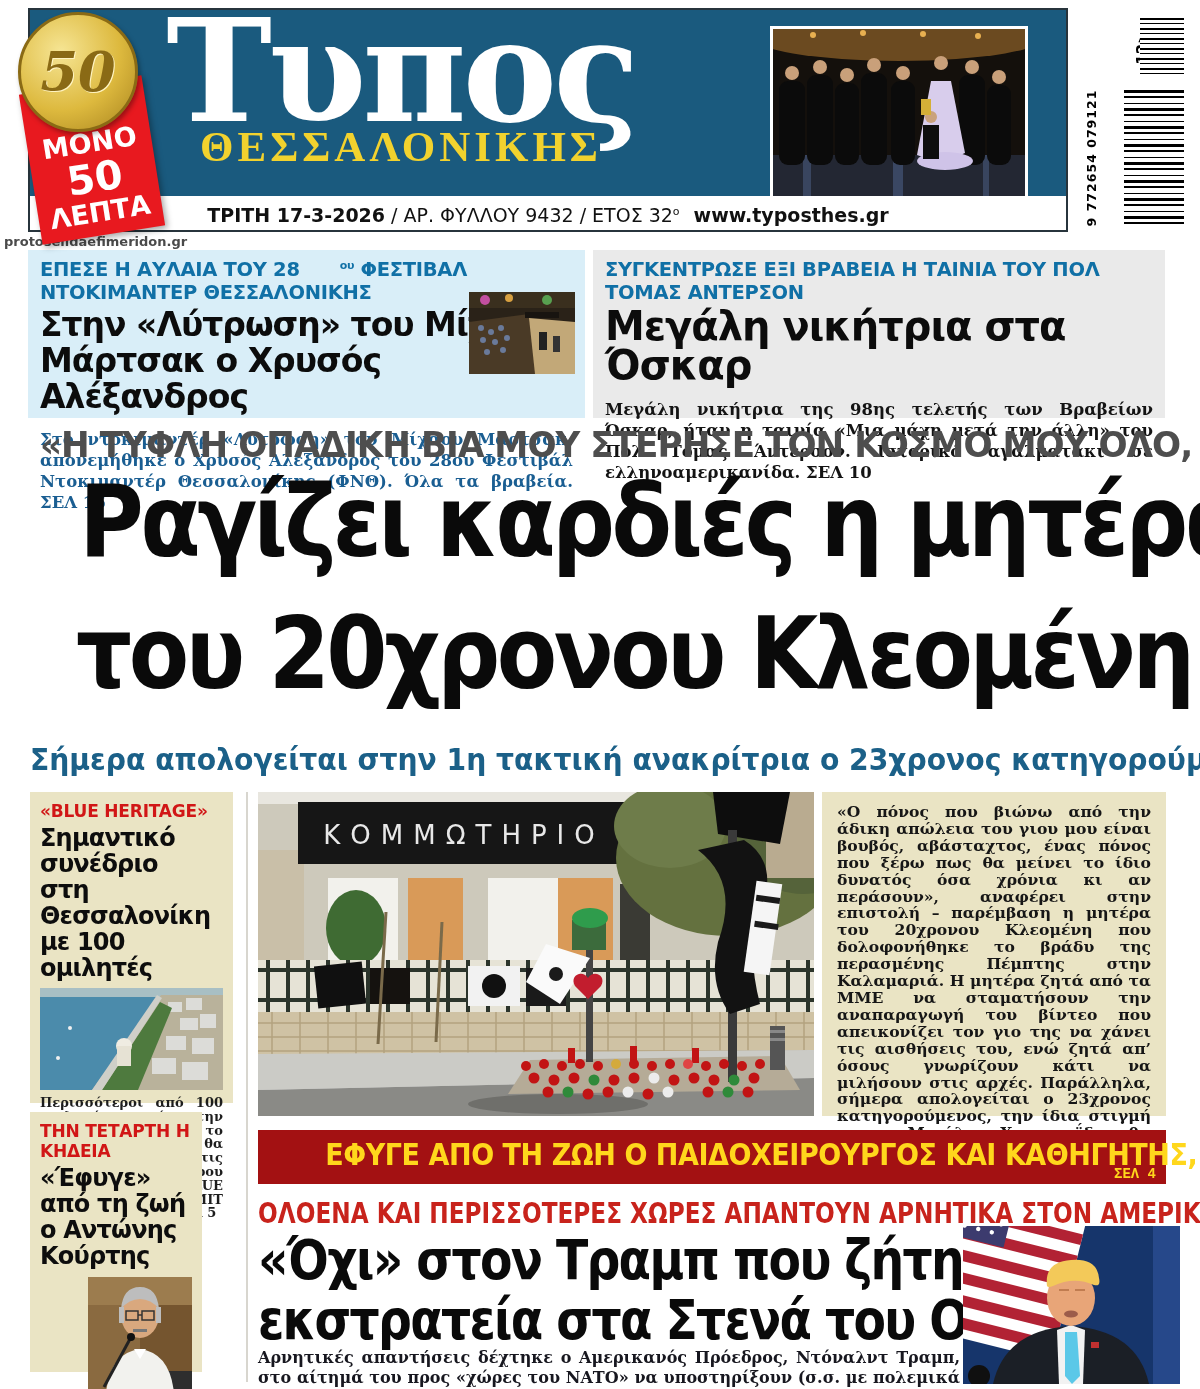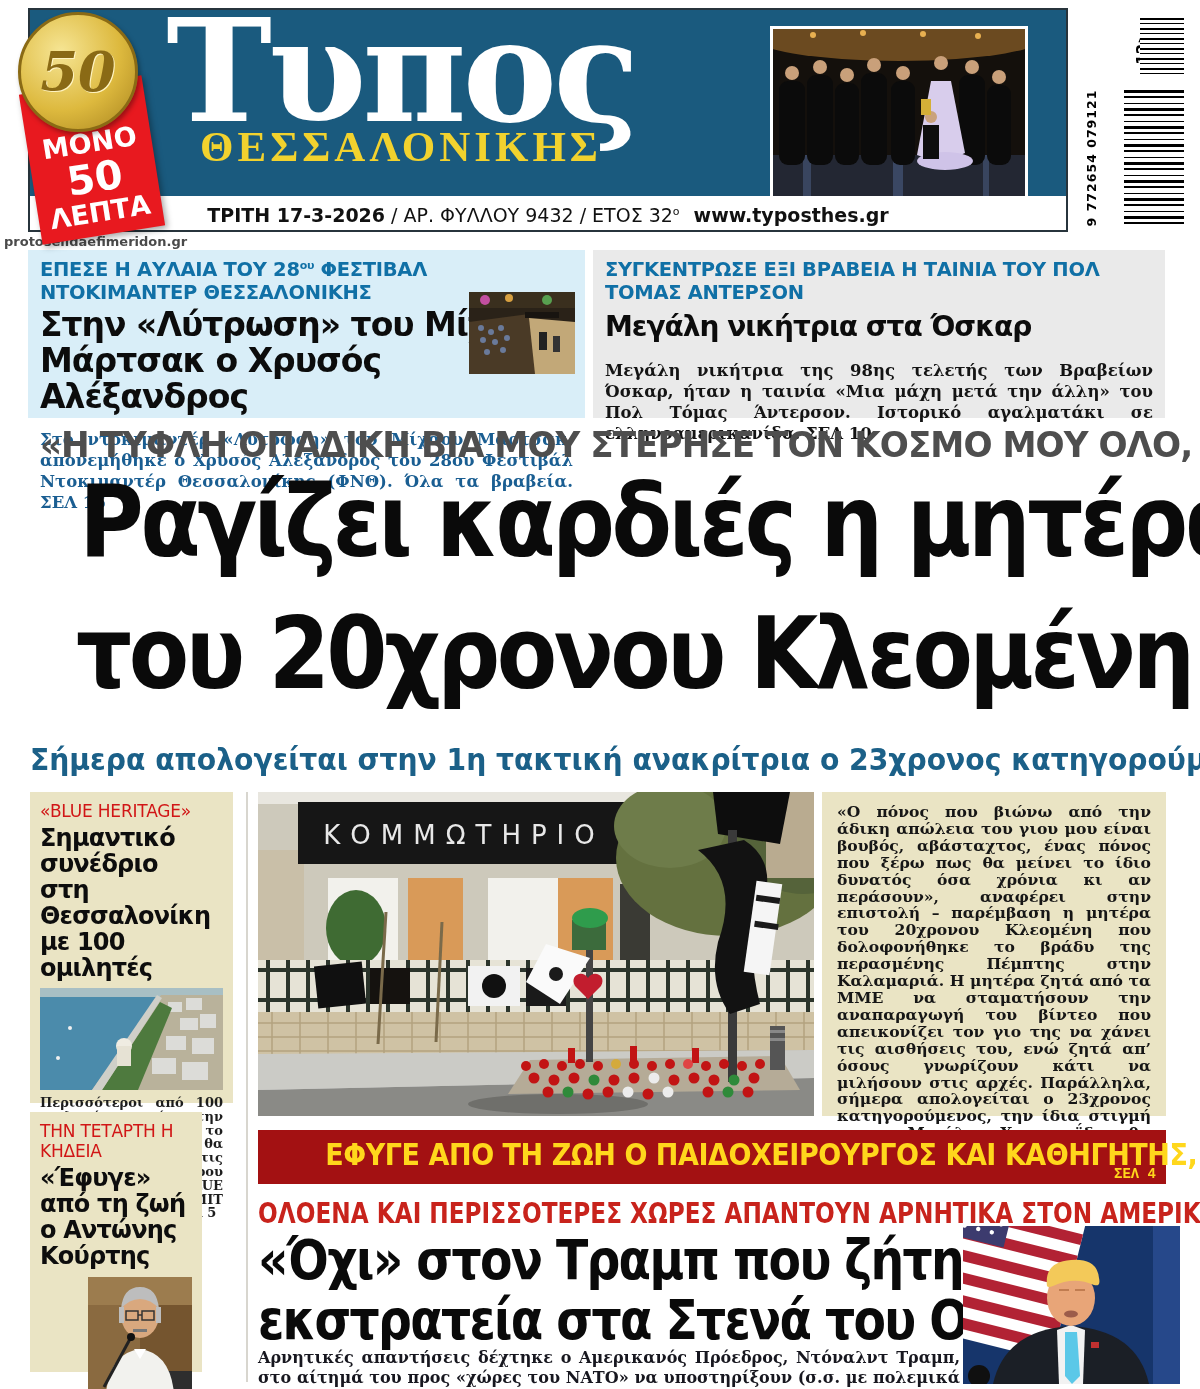--- a/index.html
+++ b/index.html
@@ -47,23 +47,23 @@
           font-size:12.5px;font-weight:700;color:#000;text-align:center;letter-spacing:1px;}
 
   .watermark{position:absolute;left:4px;top:234px;font-size:13px;font-weight:700;color:#4a4a4a;}
 
   
   .story-cyan{position:absolute;left:28px;top:250px;width:557px;height:168px;background:#D9EEF8;
               padding:8px 12px;box-sizing:border-box;}
   .story-gray{position:absolute;left:593px;top:250px;width:572px;height:168px;background:#EAEAEA;
               padding:8px 12px;box-sizing:border-box;}
   .kicker-blue{font-size:19.5px;font-weight:700;color:#1070A6;letter-spacing:-.3px;}
-  .kicker-blue sup{font-size:11px;}
+  .kicker-blue sup{font-size:11px;margin-left:40px;}
   .hl-s{font-size:33px;line-height:36px;font-weight:700;color:#0c0c0c;margin-top:3px;letter-spacing:-1px;}
-  .hl-m{font-size:28px;line-height:39px;font-weight:700;color:#0c0c0c;margin-top:3px;letter-spacing:-1px;}
+  .hl-m{font-size:40px;line-height:39px;font-weight:700;color:#0c0c0c;margin-top:3px;letter-spacing:-1px;}
   .story-body{font-family:"DejaVu Serif",serif;font-weight:700;font-size:16.5px;line-height:21px;
               text-align:justify;margin-top:14px;}
   .story-cyan .story-body{color:#1A5E92;}
   .story-gray .story-body{color:#141414;}
   .festival-photo{position:absolute;right:10px;top:42px;width:106px;height:82px;}
 
   
   .lead-kicker{position:absolute;left:0;top:424px;width:1200px;text-align:center;
                font-size:36px;font-weight:700;color:#4e4e4e;letter-spacing:-1px;}
   .lead-headline{position:absolute;left:0;top:456px;width:1200px;text-align:center;
@@ -75,21 +75,21 @@
   .cx94L{transform:scaleX(.94);transform-origin:left center;}
   .cx86L{transform:scaleX(.86);transform-origin:left center;}
   .cx80L{transform:scaleX(.80);transform-origin:left center;}
   .cx90C{transform:scaleX(.90);transform-origin:center;}
 
   
   .panel{background:#EAE4C4;box-sizing:border-box;position:absolute;}
   .panel1{left:30px;top:792px;width:203px;height:311px;padding:9px 10px;}
   .panel2{left:30px;top:1112px;width:172px;height:260px;padding:9px 10px;}
   .panel-quote{left:822px;top:792px;width:344px;height:324px;padding:12px 15px;}
-  .kicker-red{font-size:17px;font-weight:400;color:#D11616;letter-spacing:-.2px;}
+  .kicker-red{font-size:17px;font-weight:700;color:#D11616;letter-spacing:-.2px;}
   .hl-p{font-size:24px;line-height:26px;font-weight:700;color:#0d0d0d;letter-spacing:-.8px;margin-top:4px;}
   .panel-body{font-family:"DejaVu Serif",serif;font-weight:700;font-size:13px;line-height:13.8px;
               color:#1d1d1d;text-align:justify;margin-top:6px;}
   .thess-photo{width:183px;height:102px;display:block;margin-top:7px;}
   .kourtis-photo{float:right;width:104px;height:116px;margin:2px 0 4px 6px;}
   .quote-body{font-family:"DejaVu Serif",serif;font-weight:700;font-size:15.6px;line-height:16.9px;
               color:#161616;text-align:justify;}
   .divider{position:absolute;left:246px;top:792px;width:2px;height:590px;background:#d8d6cf;}
   .memorial{position:absolute;left:258px;top:792px;width:556px;height:324px;}
 

